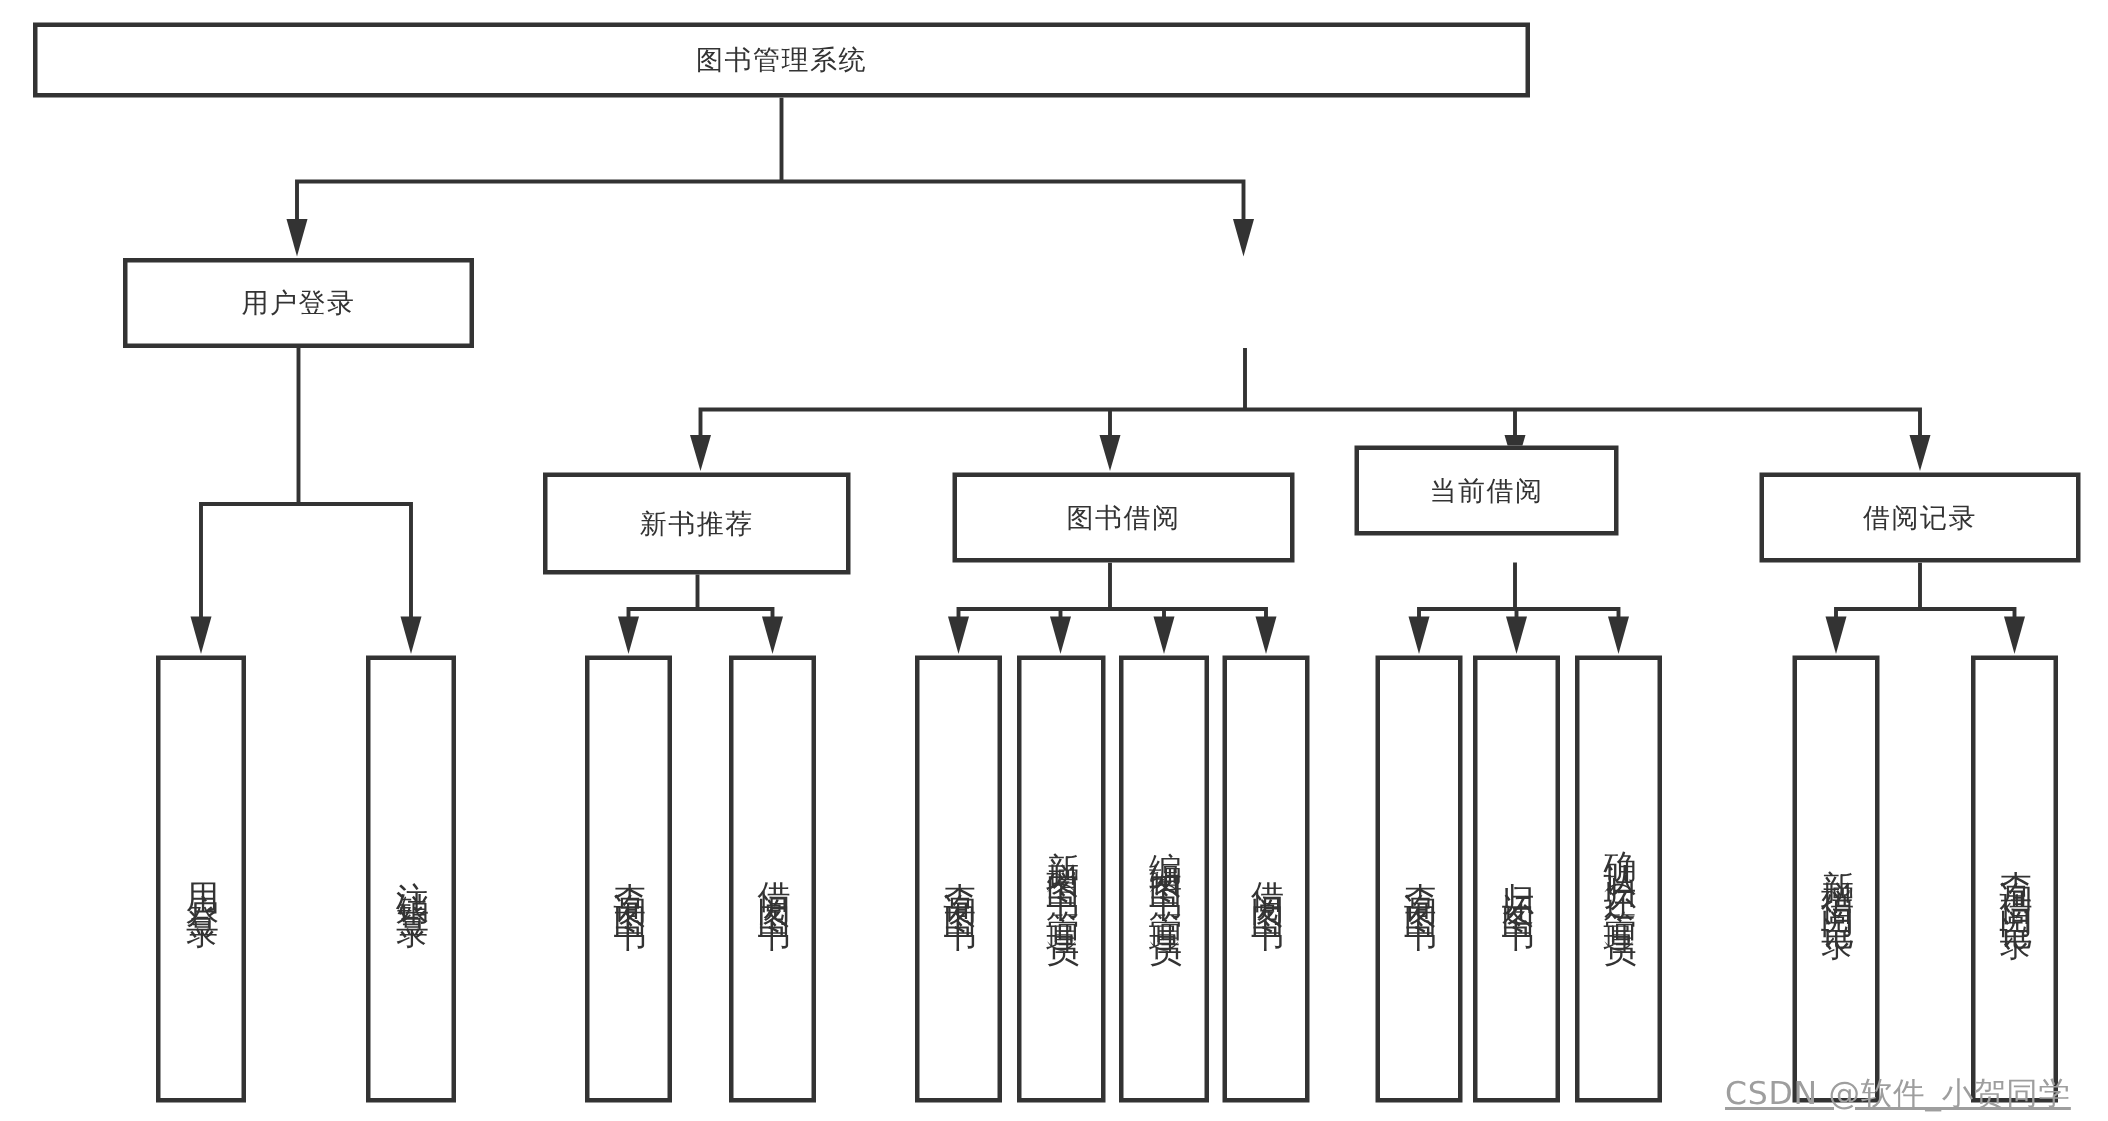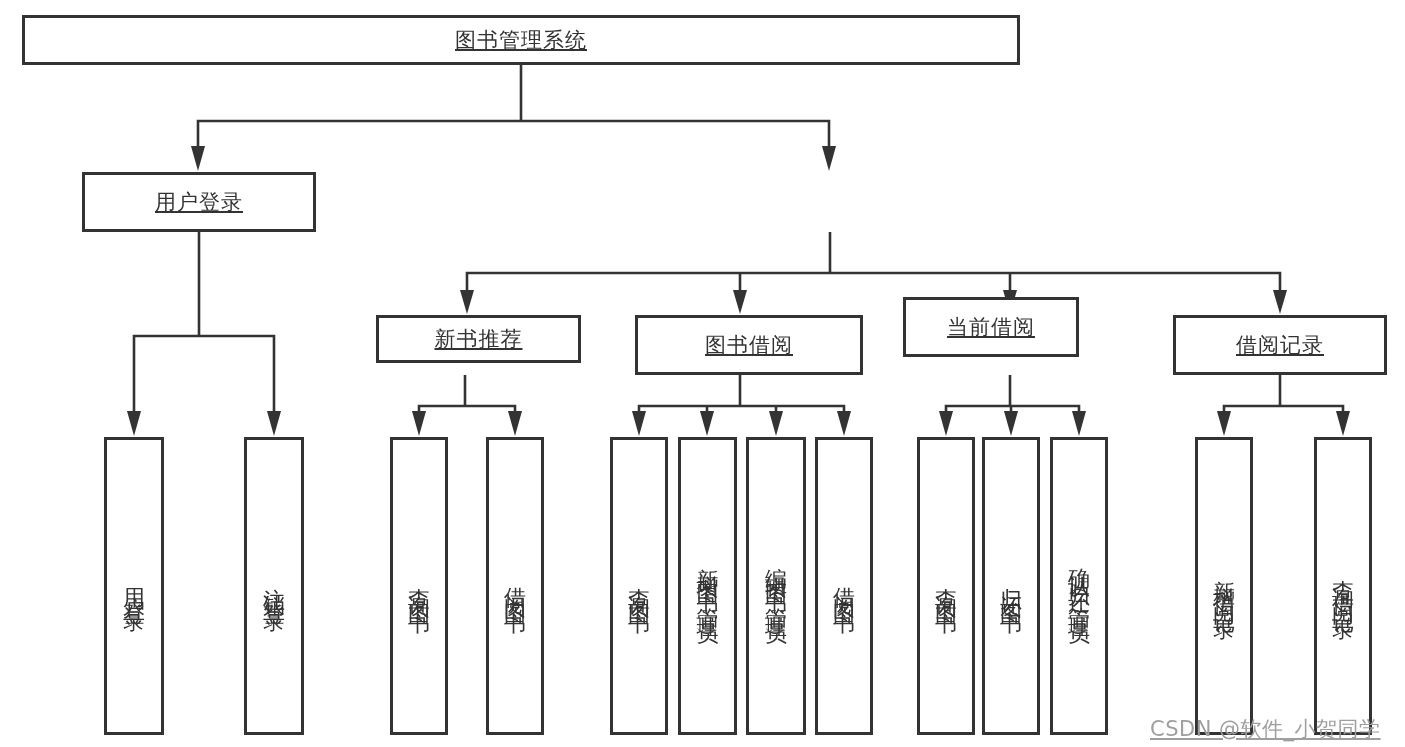--- a/index.html
+++ b/index.html
@@ -15,21 +15,21 @@
   svg.wires{position:absolute;left:0;top:0;width:1405px;height:747px;}
   svg.wires path{stroke:var(--line);stroke-width:2.6;fill:none;}
   svg.wires polygon{fill:var(--line);stroke:none;}
   .node{
     position:absolute; box-sizing:border-box;
     border:3px solid var(--line); background:#fff;
     display:flex; align-items:center; justify-content:center;
     z-index:2;
   }
   .node.h span{
-    font-size:21px; letter-spacing:1px; white-space:nowrap; color:var(--text);text-decoration:underline;
+    font-size:18px; letter-spacing:1px; white-space:nowrap; color:var(--text);
   }
   .node.v span{
     writing-mode:vertical-rl; text-orientation:mixed;
     font-size:22px; letter-spacing:8px; line-height:1;
     color:var(--text); max-height:286px;
   }
   .watermark{
     position:absolute; left:1150px; top:715px; z-index:5;
     font-size:21px; color:var(--watermark);
     text-decoration:underline; white-space:nowrap;
@@ -90,21 +90,21 @@
   </svg>
 
   <div class="node h" style="left:22px;top:15px;width:998px;height:50px">
     <span>图书管理系统</span>
   </div>
 
   <div class="node h" style="left:82px;top:172px;width:234px;height:60px">
     <span>用户登录</span>
   </div>
 
-  <div class="node h" style="left:376px;top:315px;width:205px;height:48px">
+  <div class="node h" style="left:362px;top:315px;width:205px;height:68px">
     <span>新书推荐</span>
   </div>
   <div class="node h" style="left:635px;top:315px;width:228px;height:60px">
     <span>图书借阅</span>
   </div>
   <div class="node h" style="left:903px;top:297px;width:176px;height:60px">
     <span>当前借阅</span>
   </div>
   <div class="node h" style="left:1173px;top:315px;width:214px;height:60px">
     <span>借阅记录</span>

